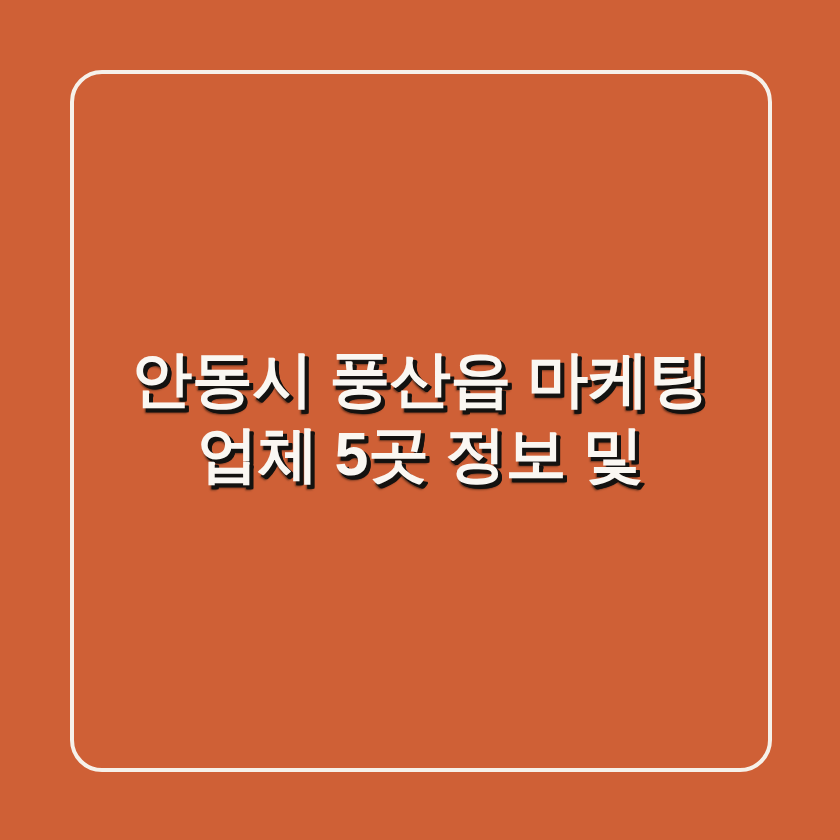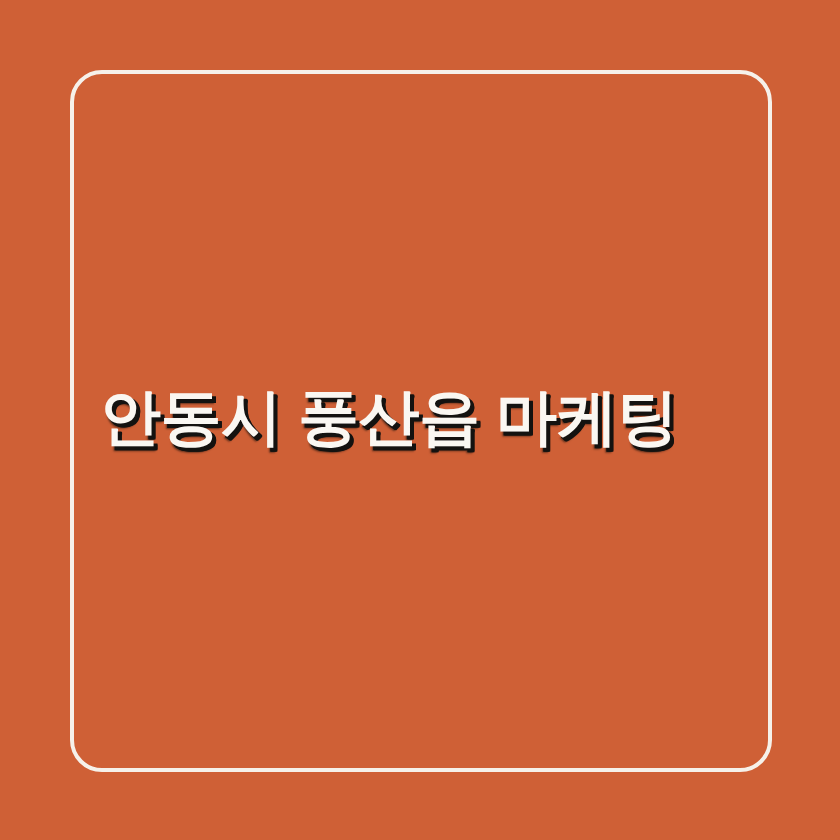--- a/index.html
+++ b/index.html
@@ -36,21 +36,21 @@
     border: 4px solid #F6F1EA;
     border-radius: 32px;
     pointer-events: none;
   }
 
   #title-block {
     position: relative;
     z-index: 2;
     width: 640px;
     margin: 4px auto;
-    text-align: left;
+    text-align: center;
     padding-bottom: 6px;
   }
 
   .title-line {
     display: block;
     font-family: "Liberation Sans", "DejaVu Sans", sans-serif;
     font-weight: 700;
     font-size: 61px;
     line-height: 75px;
     letter-spacing: -0.5px;
@@ -65,15 +65,16 @@
 </style>
 </head>
 <body>
 
 <div id="card">
 
   <div id="frame"></div>
 
   <div id="title-block">
     <span class="title-line">안동시 풍산읍 마케팅</span>
+    <span class="title-line">업체 5곳 정보 및</span>
   </div>
 
 </div>
 
 </body></html>

